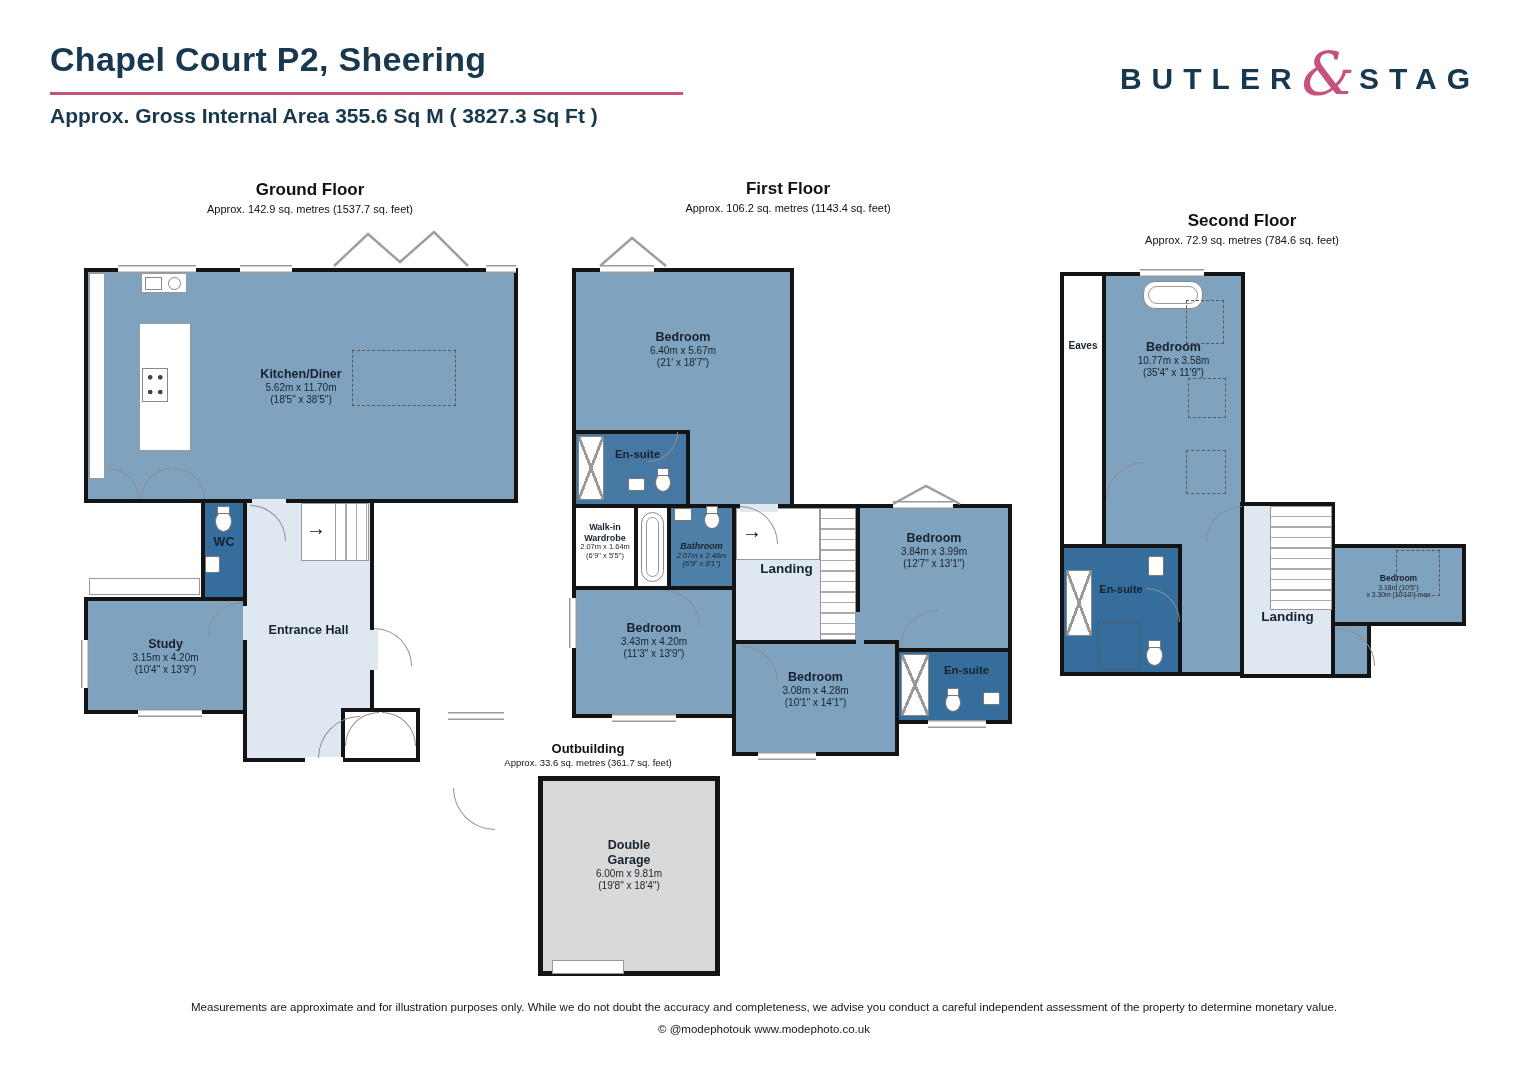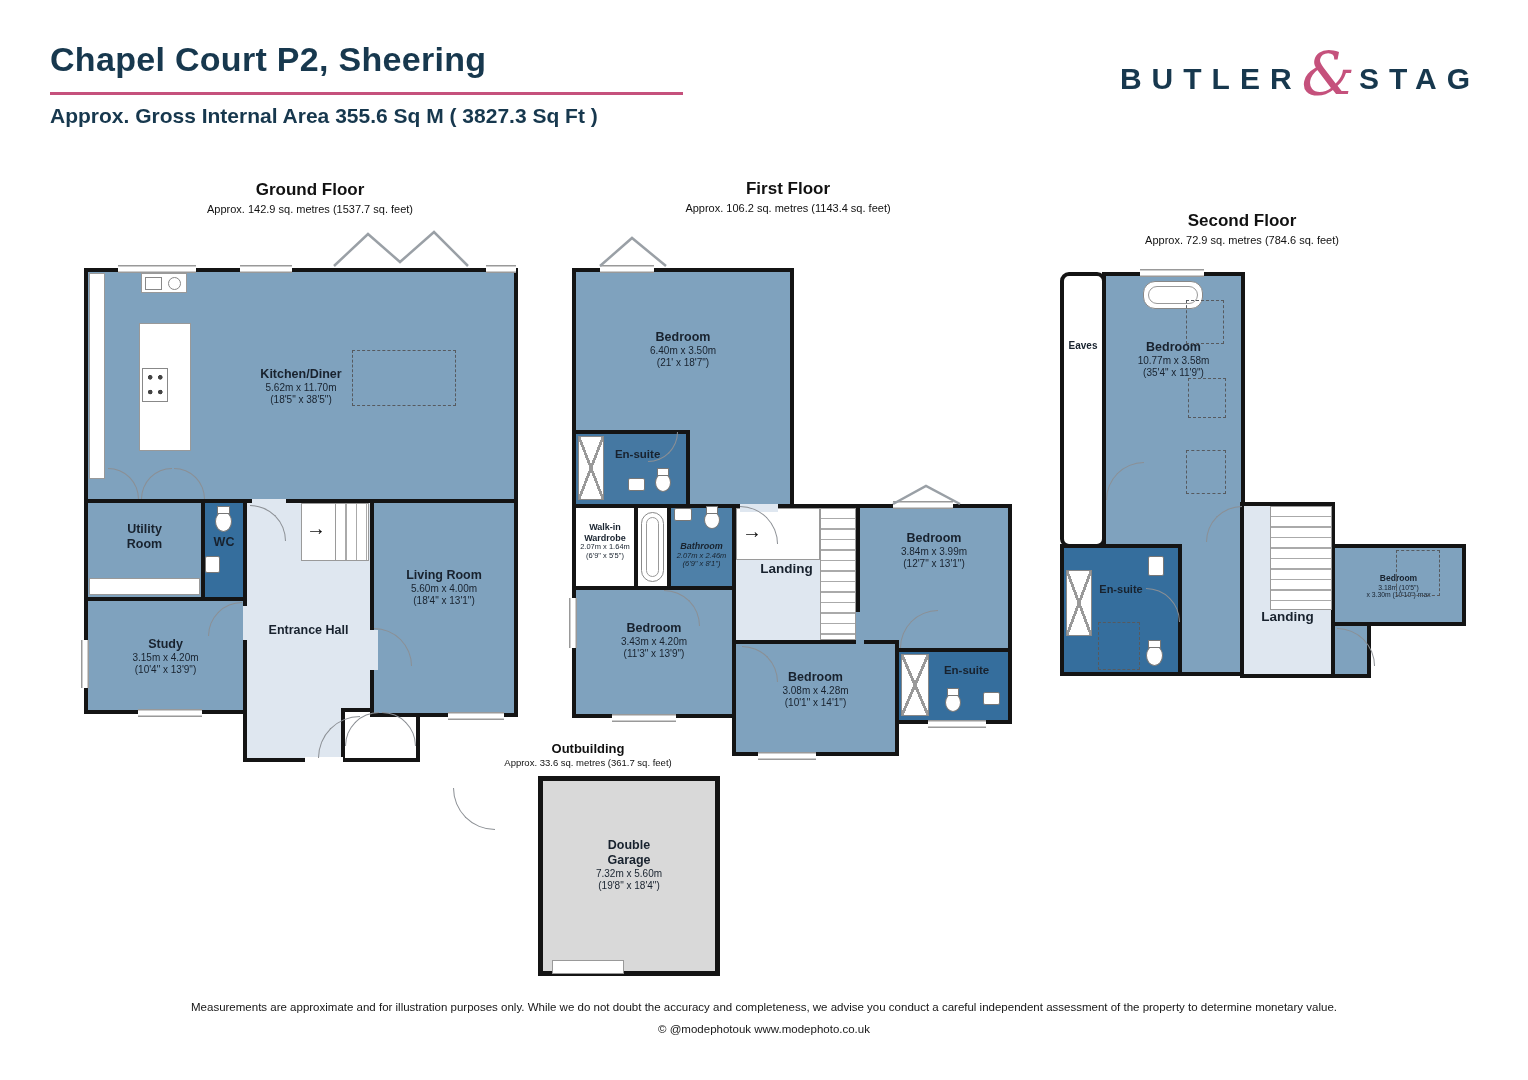--- a/index.html
+++ b/index.html
@@ -102,50 +102,38 @@
     <div class="fh-sub">Approx. 33.6 sq. metres (361.7 sq. feet)</div>
   </div>
 
   <div class="room blue" style="left:84px;top:268px;width:434px;height:235px;">
     <div class="rlabel">
       <div class="rname">Kitchen/Diner</div>
       <div class="rdim">5.62m x 11.70m</div>
       <div class="rdim">(18'5" x 38'5")</div>
     </div>
   </div>
-  <div class="room blue" style="left:84px;top:499px;width:121px;height:102px;">
-    <div class="rlabel" style="width:60px;top:36%;">
-      <div class="rname">Utility Room</div>
-    </div>
-  </div>
   <div class="room dark" style="left:201px;top:499px;width:46px;height:102px;">
     <div class="rlabel" style="top:42%;">
       <div class="rname">WC</div>
     </div>
   </div>
   <div class="room blue" style="left:84px;top:597px;width:163px;height:117px;">
     <div class="rlabel">
       <div class="rname">Study</div>
       <div class="rdim">3.15m x 4.20m</div>
       <div class="rdim">(10'4" x 13'9")</div>
     </div>
   </div>
   <div class="room light" style="left:243px;top:499px;width:131px;height:263px;">
     <div class="rlabel" style="width:92px;top:46%;margin-top:10px;">
       <div class="rname">Entrance Hall</div>
     </div>
   </div>
   <div class="room light whiteroom" style="left:341px;top:708px;width:79px;height:54px;background:#fff;"></div>
-  <div class="room blue" style="left:370px;top:499px;width:148px;height:218px;">
-    <div class="rlabel" style="width:78px;top:40%;">
-      <div class="rname">Living Room</div>
-      <div class="rdim">5.60m x 4.00m</div>
-      <div class="rdim">(18'4" x 13'1")</div>
-    </div>
-  </div>
 
   <div class="fix counter" style="left:89px;top:273px;width:16px;height:206px;"></div>
   <div class="fix sinkunit" style="left:141px;top:273px;width:46px;height:20px;"></div>
   <div class="fix island" style="left:139px;top:323px;width:52px;height:128px;"></div>
   <div class="fix stove" style="left:142px;top:368px;width:26px;height:34px;"></div>
   <div class="dashed" style="left:352px;top:350px;width:104px;height:56px;"></div>
   <div class="fix toilet" style="left:215px;top:506px;width:17px;height:26px;"></div>
   <div class="fix sink" style="left:205px;top:556px;width:15px;height:17px;"></div>
   <div class="fix counter" style="left:89px;top:578px;width:111px;height:17px;"></div>
   <div class="stairbox" style="left:301px;top:503px;width:68px;height:58px;"></div>
@@ -169,21 +157,21 @@
   <div class="arc" style="left:250px;top:505px;width:36px;height:36px;transform:rotate(90deg);"></div>
   <div class="arc" style="left:318px;top:716px;width:42px;height:42px;"></div>
   <div class="arc" style="left:374px;top:628px;width:38px;height:38px;transform:rotate(90deg);"></div>
   <div class="arc" style="left:208px;top:602px;width:34px;height:34px;"></div>
   <div class="arc" style="left:345px;top:712px;width:34px;height:34px;"></div>
   <div class="arc" style="left:382px;top:712px;width:34px;height:34px;transform:rotate(90deg);"></div>
 
   <div class="room blue" style="left:572px;top:268px;width:222px;height:240px;">
     <div class="rlabel" style="top:33%;">
       <div class="rname">Bedroom</div>
-      <div class="rdim">6.40m x 3.50m</div>
+      <div class="rdim">6.40m x 5.67m</div>
       <div class="rdim">(21' x 18'7")</div>
     </div>
   </div>
   <div class="room ens" style="left:572px;top:430px;width:118px;height:78px;">
     <div class="rlabel" style="top:30%;left:56%;">
       <div class="rname" style="font-size:11.5px;">En-suite</div>
     </div>
   </div>
   <div class="room whiteroom" style="left:572px;top:504px;width:66px;height:86px;">
     <div class="rlabel sm" style="width:58px;top:42%;">
@@ -252,21 +240,21 @@
   <div class="win h" style="left:758px;top:752px;width:58px;height:8px;"></div>
   <div class="win h" style="left:928px;top:720px;width:58px;height:8px;"></div>
   <div class="gap" style="left:740px;top:504px;width:38px;height:8px;background:var(--roomLight,#DFE7F0);"></div>
   <div class="gap" style="left:856px;top:612px;width:8px;height:36px;background:var(--roomBlue,#7FA2BE);"></div>
   <div class="arc" style="left:740px;top:506px;width:38px;height:38px;transform:rotate(90deg);"></div>
   <div class="arc" style="left:664px;top:590px;width:36px;height:36px;transform:rotate(90deg);"></div>
   <div class="arc" style="left:900px;top:610px;width:38px;height:38px;"></div>
   <div class="arc" style="left:742px;top:646px;width:36px;height:36px;transform:rotate(90deg);"></div>
   <div class="arc" style="left:648px;top:432px;width:30px;height:30px;transform:rotate(180deg);"></div>
 
-  <div class="room whiteroom" style="left:1060px;top:272px;width:46px;height:276px;border-radius:9px;">
+  <div class="room whiteroom" style="left:1060px;top:272px;width:46px;height:276px;">
     <div class="rlabel sm" style="top:26%;">
       <div class="rname" style="font-size:10px;">Eaves</div>
     </div>
   </div>
   <div class="room blue" style="left:1102px;top:272px;width:143px;height:404px;">
     <div class="rlabel" style="top:21%;">
       <div class="rname">Bedroom</div>
       <div class="rdim">10.77m x 3.58m</div>
       <div class="rdim">(35'4" x 11'9")</div>
     </div>
@@ -303,21 +291,21 @@
 
   <div class="win h" style="left:1140px;top:269px;width:64px;height:8px;"></div>
   <div class="arc" style="left:1106px;top:462px;width:38px;height:38px;"></div>
   <div class="arc" style="left:1146px;top:588px;width:34px;height:34px;transform:rotate(90deg);"></div>
   <div class="arc" style="left:1337px;top:628px;width:38px;height:38px;transform:rotate(90deg);"></div>
   <div class="arc" style="left:1206px;top:506px;width:36px;height:36px;"></div>
 
   <div class="room gray" style="left:496px;top:776px;width:182px;height:200px;margin-left:42px;">
     <div class="rlabel" style="width:78px;top:44%;">
       <div class="rname">Double Garage</div>
-      <div class="rdim">7.32m x 5.60m</div>
+      <div class="rdim">6.00m x 9.81m</div>
       <div class="rdim">(19'8" x 18'4")</div>
     </div>
   </div>
   <div class="fix" style="left:552px;top:960px;width:72px;height:14px;background:#fff;border:1.5px solid #999;"></div>
   <div class="gap" style="left:493px;top:790px;width:8px;height:40px;background:#fff;"></div>
   <div class="arc" style="left:453px;top:788px;width:42px;height:42px;transform:rotate(270deg);"></div>
 
   <svg class="overlay" width="1528" height="1080" viewBox="0 0 1528 1080">
     <polyline points="334,266 368,234 400,262 434,232 468,266" fill="none" stroke="#9aa0a6" stroke-width="2.5"></polyline>
     <polyline points="600,266 632,238 666,266" fill="none" stroke="#9aa0a6" stroke-width="2.5"></polyline>

